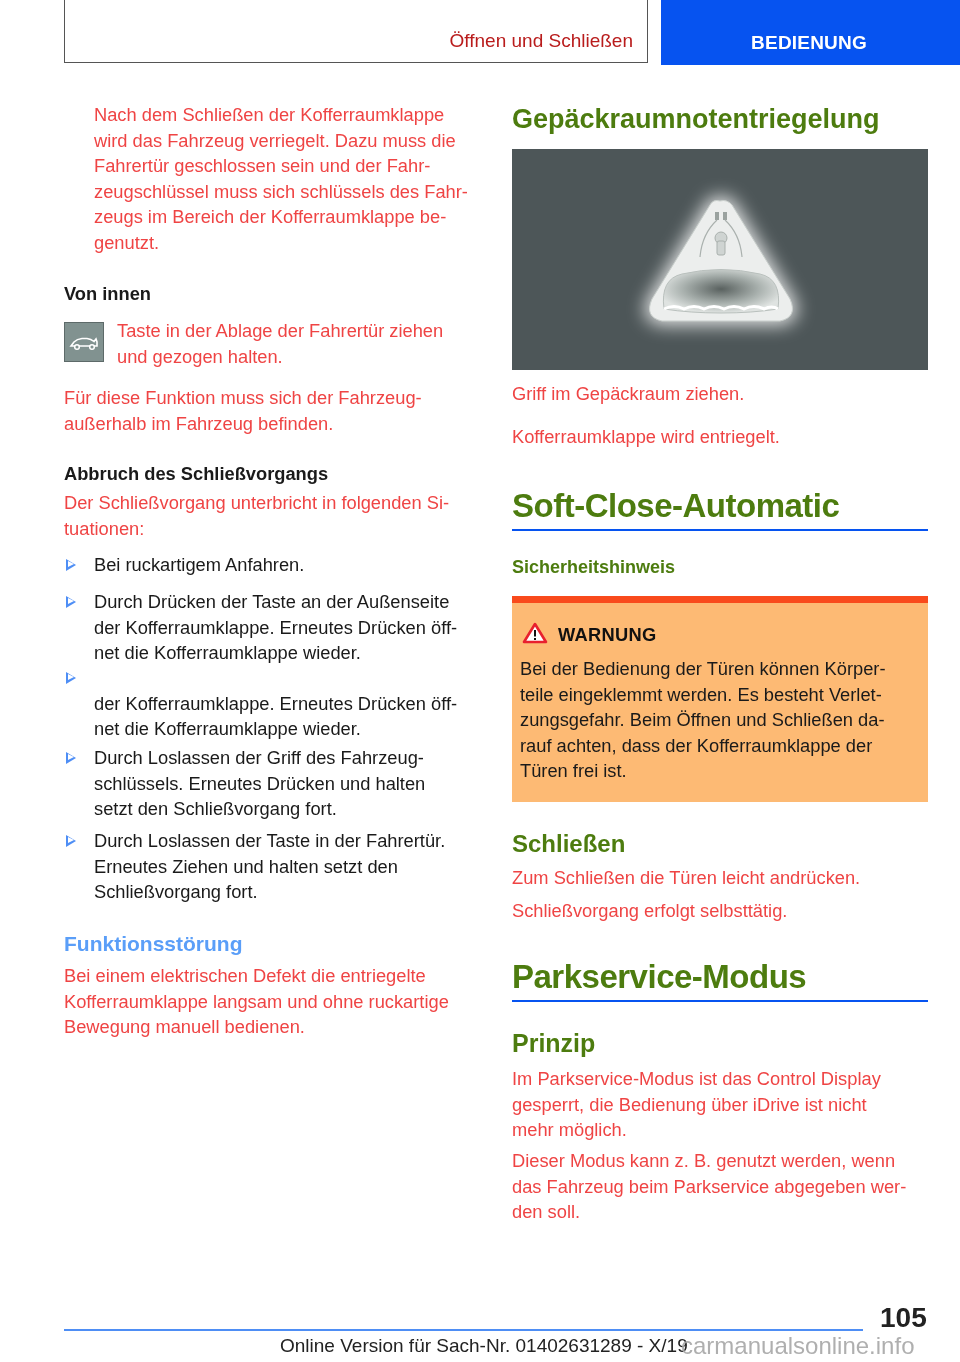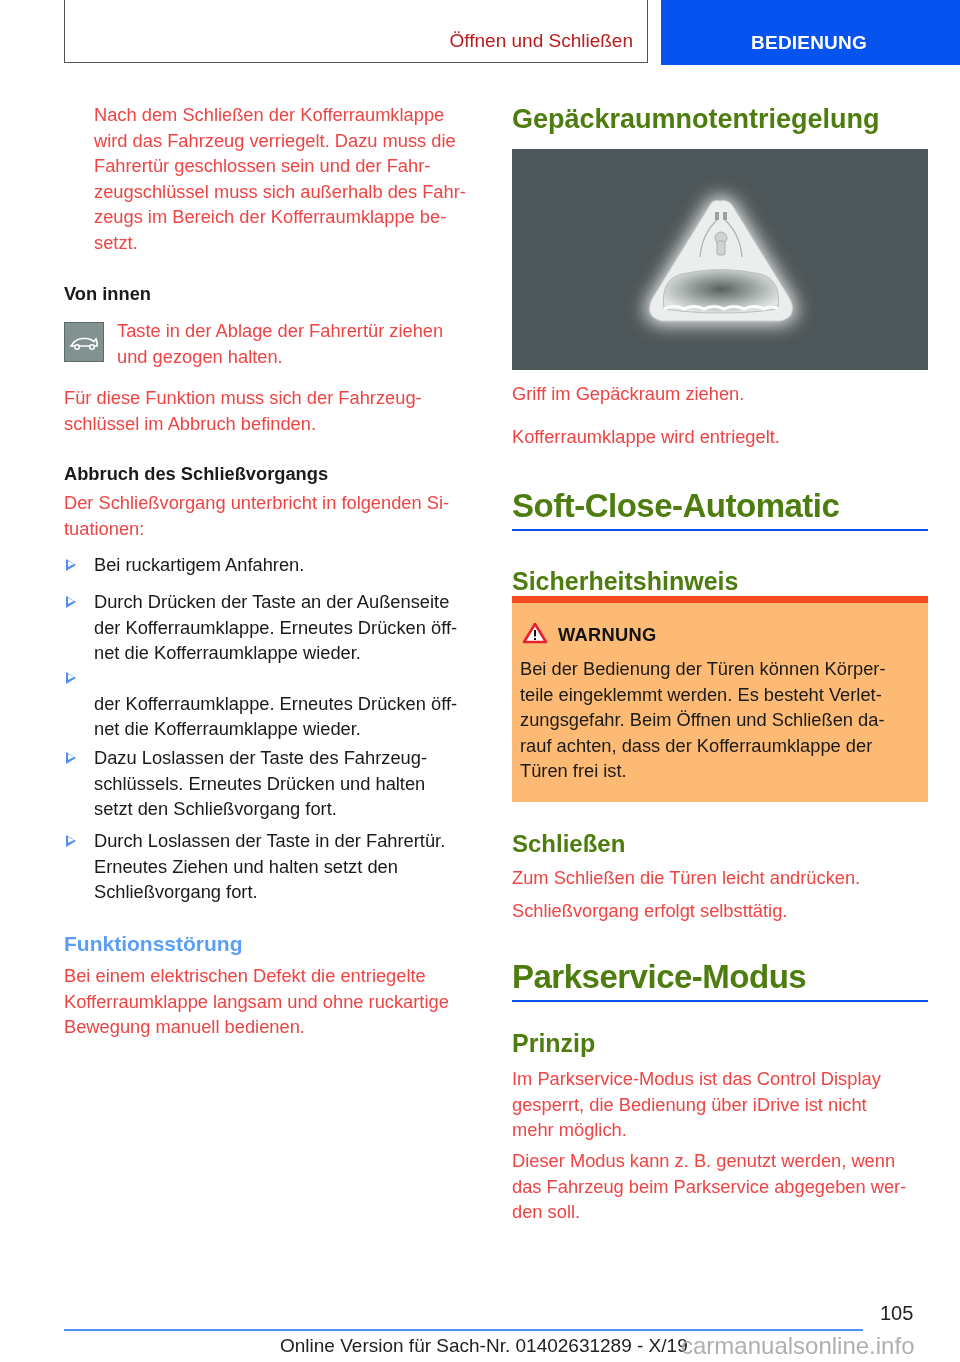--- a/index.html
+++ b/index.html
@@ -14,82 +14,82 @@
   .hdr-right span { position: absolute; left: 148px; bottom: 11px; font-size: 19px; font-weight: bold;
                     color: #fff; transform: translateX(-50%); white-space: nowrap; letter-spacing: 0.2px; }
 
   .p { position: absolute; font-size: 18.3px; line-height: 25.6px; margin: 0; color: #ef4444; }
   .bold-h { position: absolute; font-size: 18.3px; font-weight: bold; color: #1a1a1a; margin: 0; }
   .blue-h2 { position: absolute; font-size: 21px; font-weight: bold; color: #5a9ef8; margin: 0; }
 
   .h1 { position: absolute; font-weight: bold; color: #4d7c0f; margin: 0; }
   .h1.big { font-size: 33px; letter-spacing: -0.5px; }
   .h1.mid { font-size: 27px; }
-  .h1.sub { font-size: 25px; margin-top: 10px; }
+  .h1.sub { font-size: 18px; }
   .rule { position: absolute; height: 2px; background: #0653f0; }
 
   .bullet { position: absolute; left: 0; width: 408px; }
   .bullet .tri { position: absolute; left: 2px; top: 7px; width: 0; height: 0;
                  border-left: 10px solid #4e8ef5; border-top: 6px solid transparent; border-bottom: 6px solid transparent; }
   .bullet .tri::after { content: ""; position: absolute; left: -8.5px; top: -3.6px; width: 0; height: 0;
                  border-left: 6px solid #fff; border-top: 3.6px solid transparent; border-bottom: 3.6px solid transparent; }
   .bullet .txt { position: absolute; left: 30px; top: 0; width: 380px; font-size: 18.3px; line-height: 25.6px; }
 
   .icon-box { position: absolute; width: 40px; height: 40px; background: #819290; border: 1px solid #5d6a69; box-sizing: border-box; }
 
   .photo { position: absolute; left: 512px; top: 149px; width: 416px; height: 221px; background: #4d5658; overflow: hidden; }
 
   .warn-box { position: absolute; left: 512px; top: 596px; width: 416px; height: 206px; background: #fdba74; }
   .warn-bar { position: absolute; left: 0; top: 0; width: 416px; height: 7px; background: #f94a1c; }
   .warn-title { position: absolute; left: 46px; top: 28px; font-size: 18.3px; font-weight: bold; color: #111; letter-spacing: 0.3px; }
   .warn-icon { position: absolute; left: 10px; top: 26px; }
   .warn-text { position: absolute; left: 8px; top: 60px; width: 405px; font-size: 18.3px; line-height: 25.6px; }
 
   .foot-line { position: absolute; left: 64px; top: 1329px; width: 799px; height: 2px; background: #4e8ef5; }
-  .page-num { position: absolute; left: 880px; top: 1302px; font-size: 20px; font-weight: normal; color: #222; }
+  .page-num { position: absolute; left: 880px; top: 1302px; font-size: 28px; font-weight: bold; color: #222; }
   .foot-text { position: absolute; left: 280px; top: 1335px; font-size: 19px; color: #222; white-space: nowrap; }
   .watermark { position: absolute; left: 681px; top: 1332px; font-size: 24px; color: #a7a7a7; white-space: nowrap; opacity: 0.9; }
 </style>
 </head>
 <body>
 
 <div class="hdr-left">
   <span>Öffnen und Schließen</span>
 </div>
 <div class="hdr-right">
   <span>BEDIENUNG</span>
 </div>
 
 <div>
   <p class="p" style="left:94px; top:102px; width:390px;">
     <span>Nach dem Schließen der Kofferraumklappe</span><br>
     <span>wird das Fahrzeug verriegelt. Dazu muss die</span><br>
     <span>Fahrertür geschlossen sein und der Fahr-</span><br>
-    <span>zeugschlüssel muss sich außerhalb des Fahr-</span><br>
+    <span>zeugschlüssel muss sich schlüssels des Fahr-</span><br>
     <span>zeugs im Bereich der Kofferraumklappe be-</span><br>
-    <span>setzt.</span>
+    <span>genutzt.</span>
   </p>
 
   <h3 class="bold-h" style="left:64px; top:283px;">Von innen</h3>
 
   <div class="icon-box" style="left:64px; top:322px;">
     <svg width="38" height="38" viewBox="0 0 38 38">
       <path d="M6 23 L9 19 Q12 16 17 15.5 L22 15.5 Q26 16 29 18.5 L31 16 L32 19 L32 23 Z" fill="none" stroke="#fff" stroke-width="1.6"></path>
       <circle cx="12" cy="24" r="2.3" fill="#819290" stroke="#fff" stroke-width="1.5"></circle>
       <circle cx="27" cy="24" r="2.3" fill="#819290" stroke="#fff" stroke-width="1.5"></circle>
     </svg>
   </div>
   <p class="p" style="left:117px; top:318px; width:360px;">
     <span>Taste in der Ablage der Fahrertür ziehen</span><br>
     <span>und gezogen halten.</span>
   </p>
 
   <p class="p" style="left:64px; top:385px; width:410px;">
     <span>Für diese Funktion muss sich der Fahrzeug-</span><br>
-    <span>schlüssel im Abbruch befinden.</span>
+    <span>außerhalb im Fahrzeug befinden.</span>
   </p>
 
   <h3 class="bold-h" style="left:64px; top:463px;">Abbruch des Schließvorgangs</h3>
   <p class="p" style="left:64px; top:490px; width:410px;">
     <span>Der Schließvorgang unterbricht in folgenden Si-</span><br>
     <span>tuationen:</span>
   </p>
 
   <div class="bullet" style="left:64px; top:552px;">
     <span class="tri"></span>
@@ -107,21 +107,21 @@
     <span class="tri"></span>
     <div class="txt">
       <br>
       <span>der Kofferraumklappe. Erneutes Drücken öff-</span><br>
       <span>net die Kofferraumklappe wieder.</span>
     </div>
   </div>
   <div class="bullet" style="left:64px; top:745px;">
     <span class="tri"></span>
     <div class="txt">
-      <span>Dazu Loslassen der Taste des Fahrzeug-</span><br>
+      <span>Durch Loslassen der Griff des Fahrzeug-</span><br>
       <span>schlüssels. Erneutes Drücken und halten</span><br>
       <span>setzt den Schließvorgang fort.</span>
     </div>
   </div>
   <div class="bullet" style="left:64px; top:828px;">
     <span class="tri"></span>
     <div class="txt">
       <span>Durch Loslassen der Taste in der Fahrertür.</span><br>
       <span>Erneutes Ziehen und halten setzt den</span><br>
       <span>Schließvorgang fort.</span>

